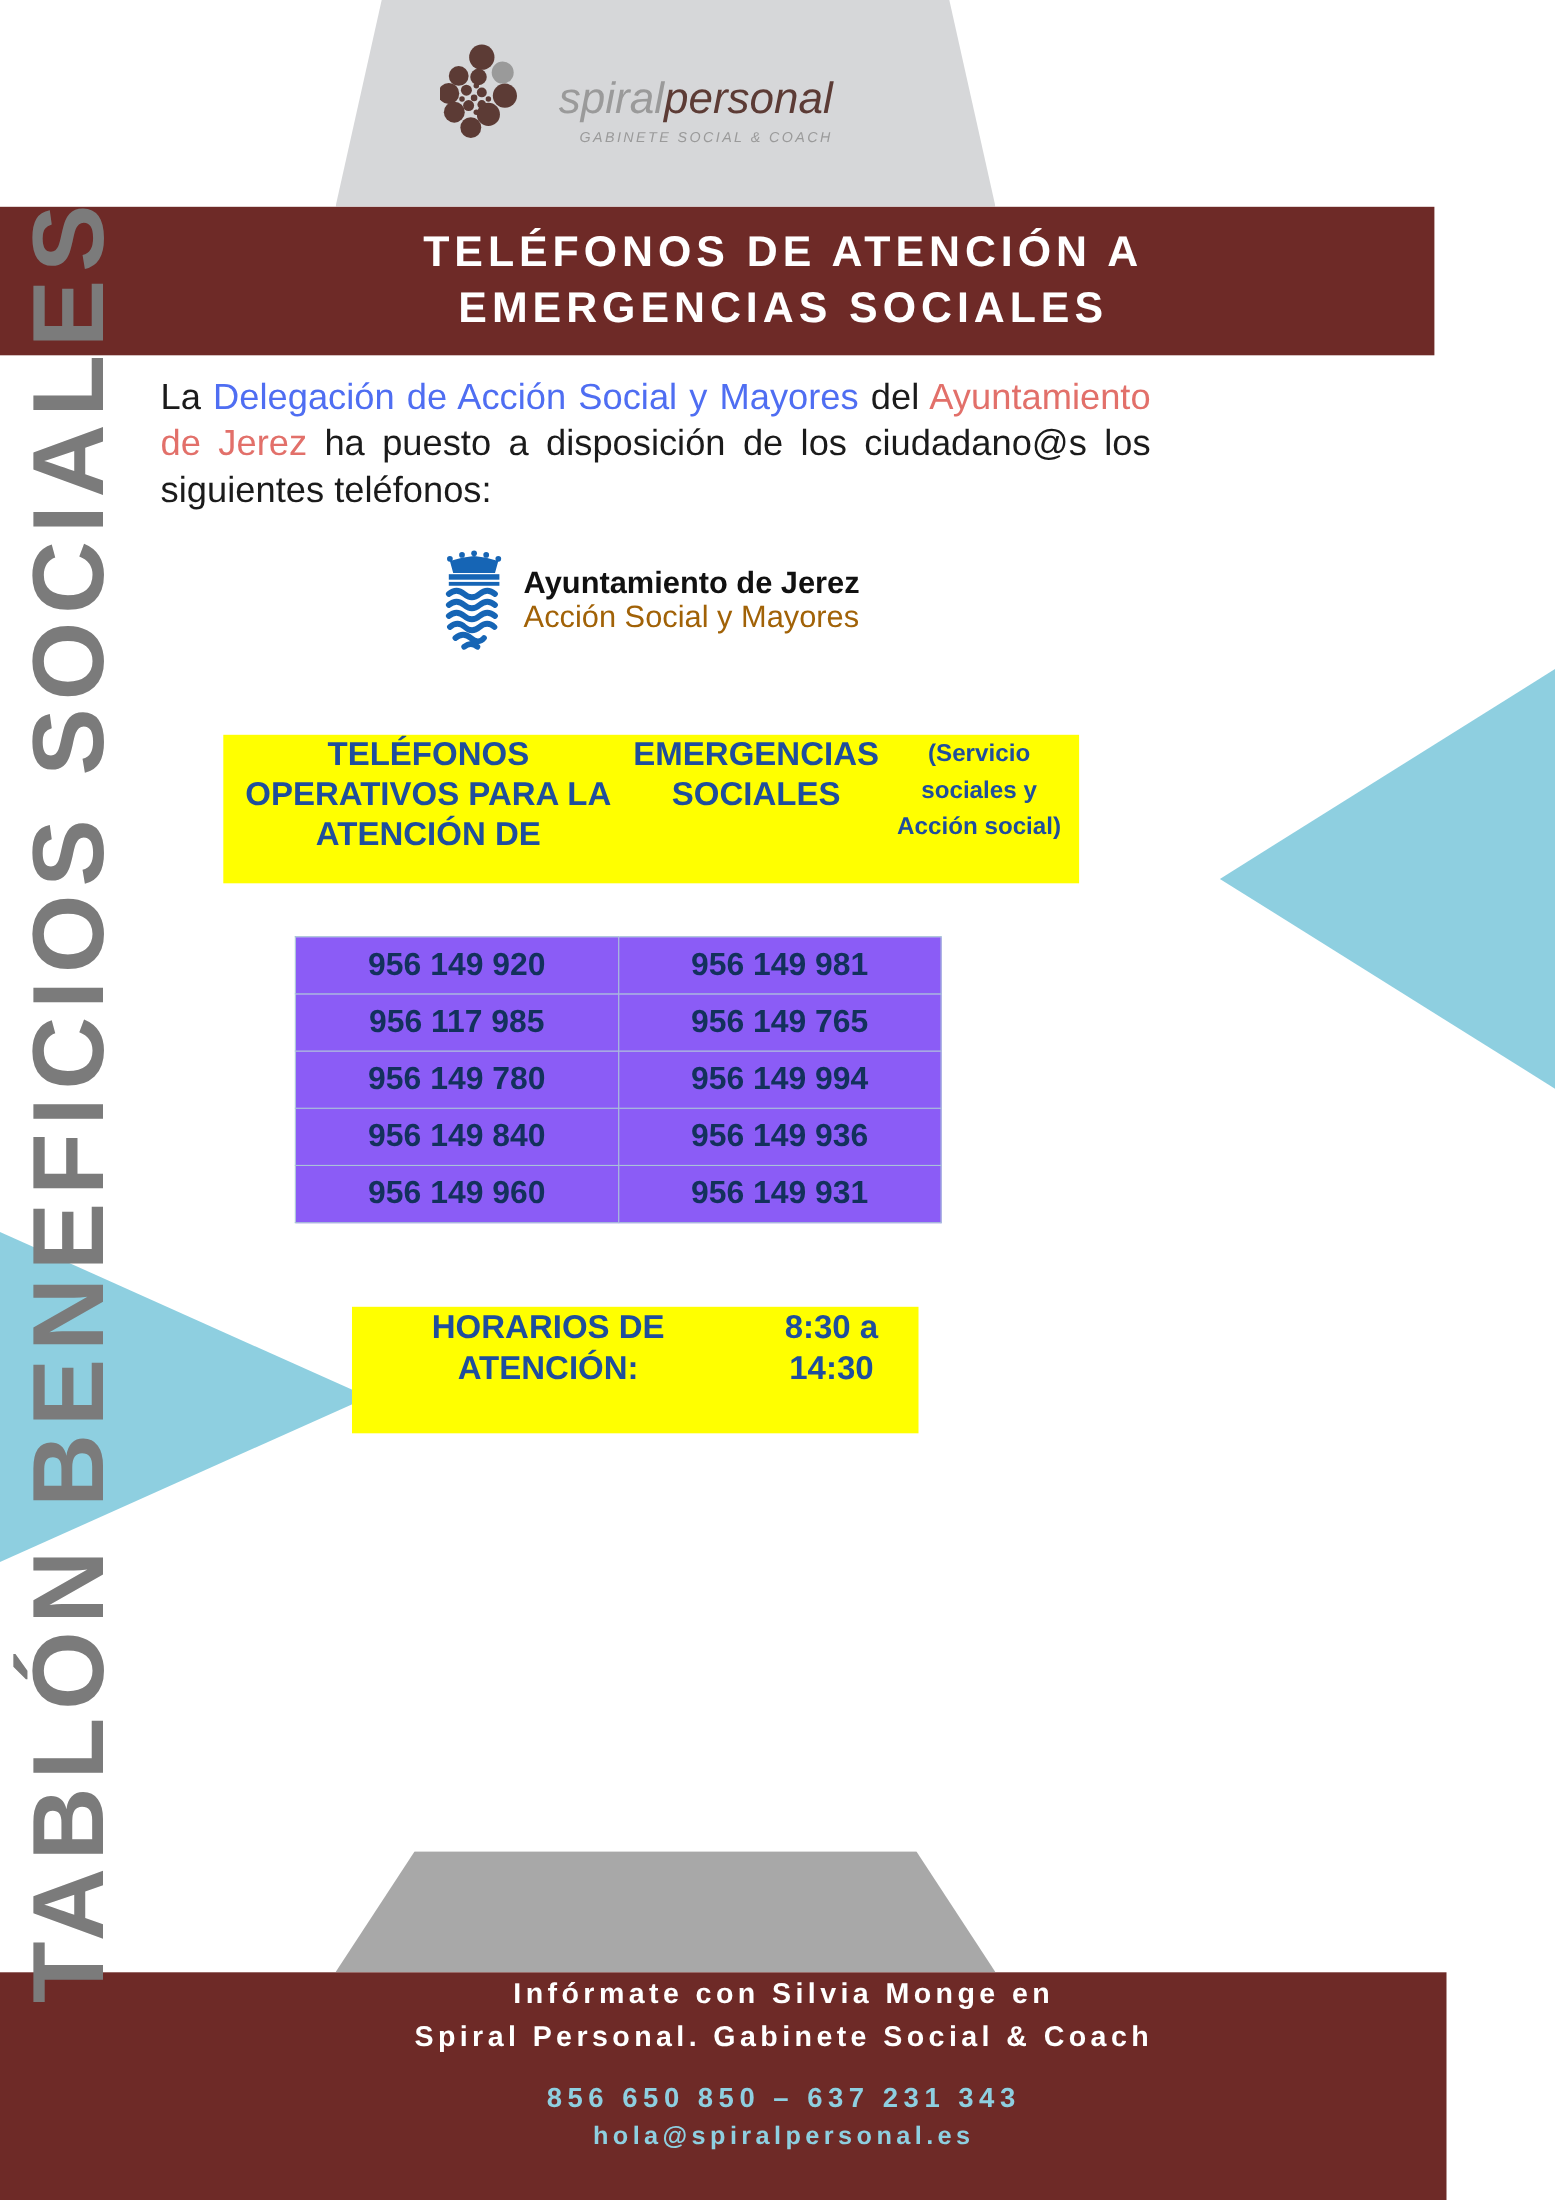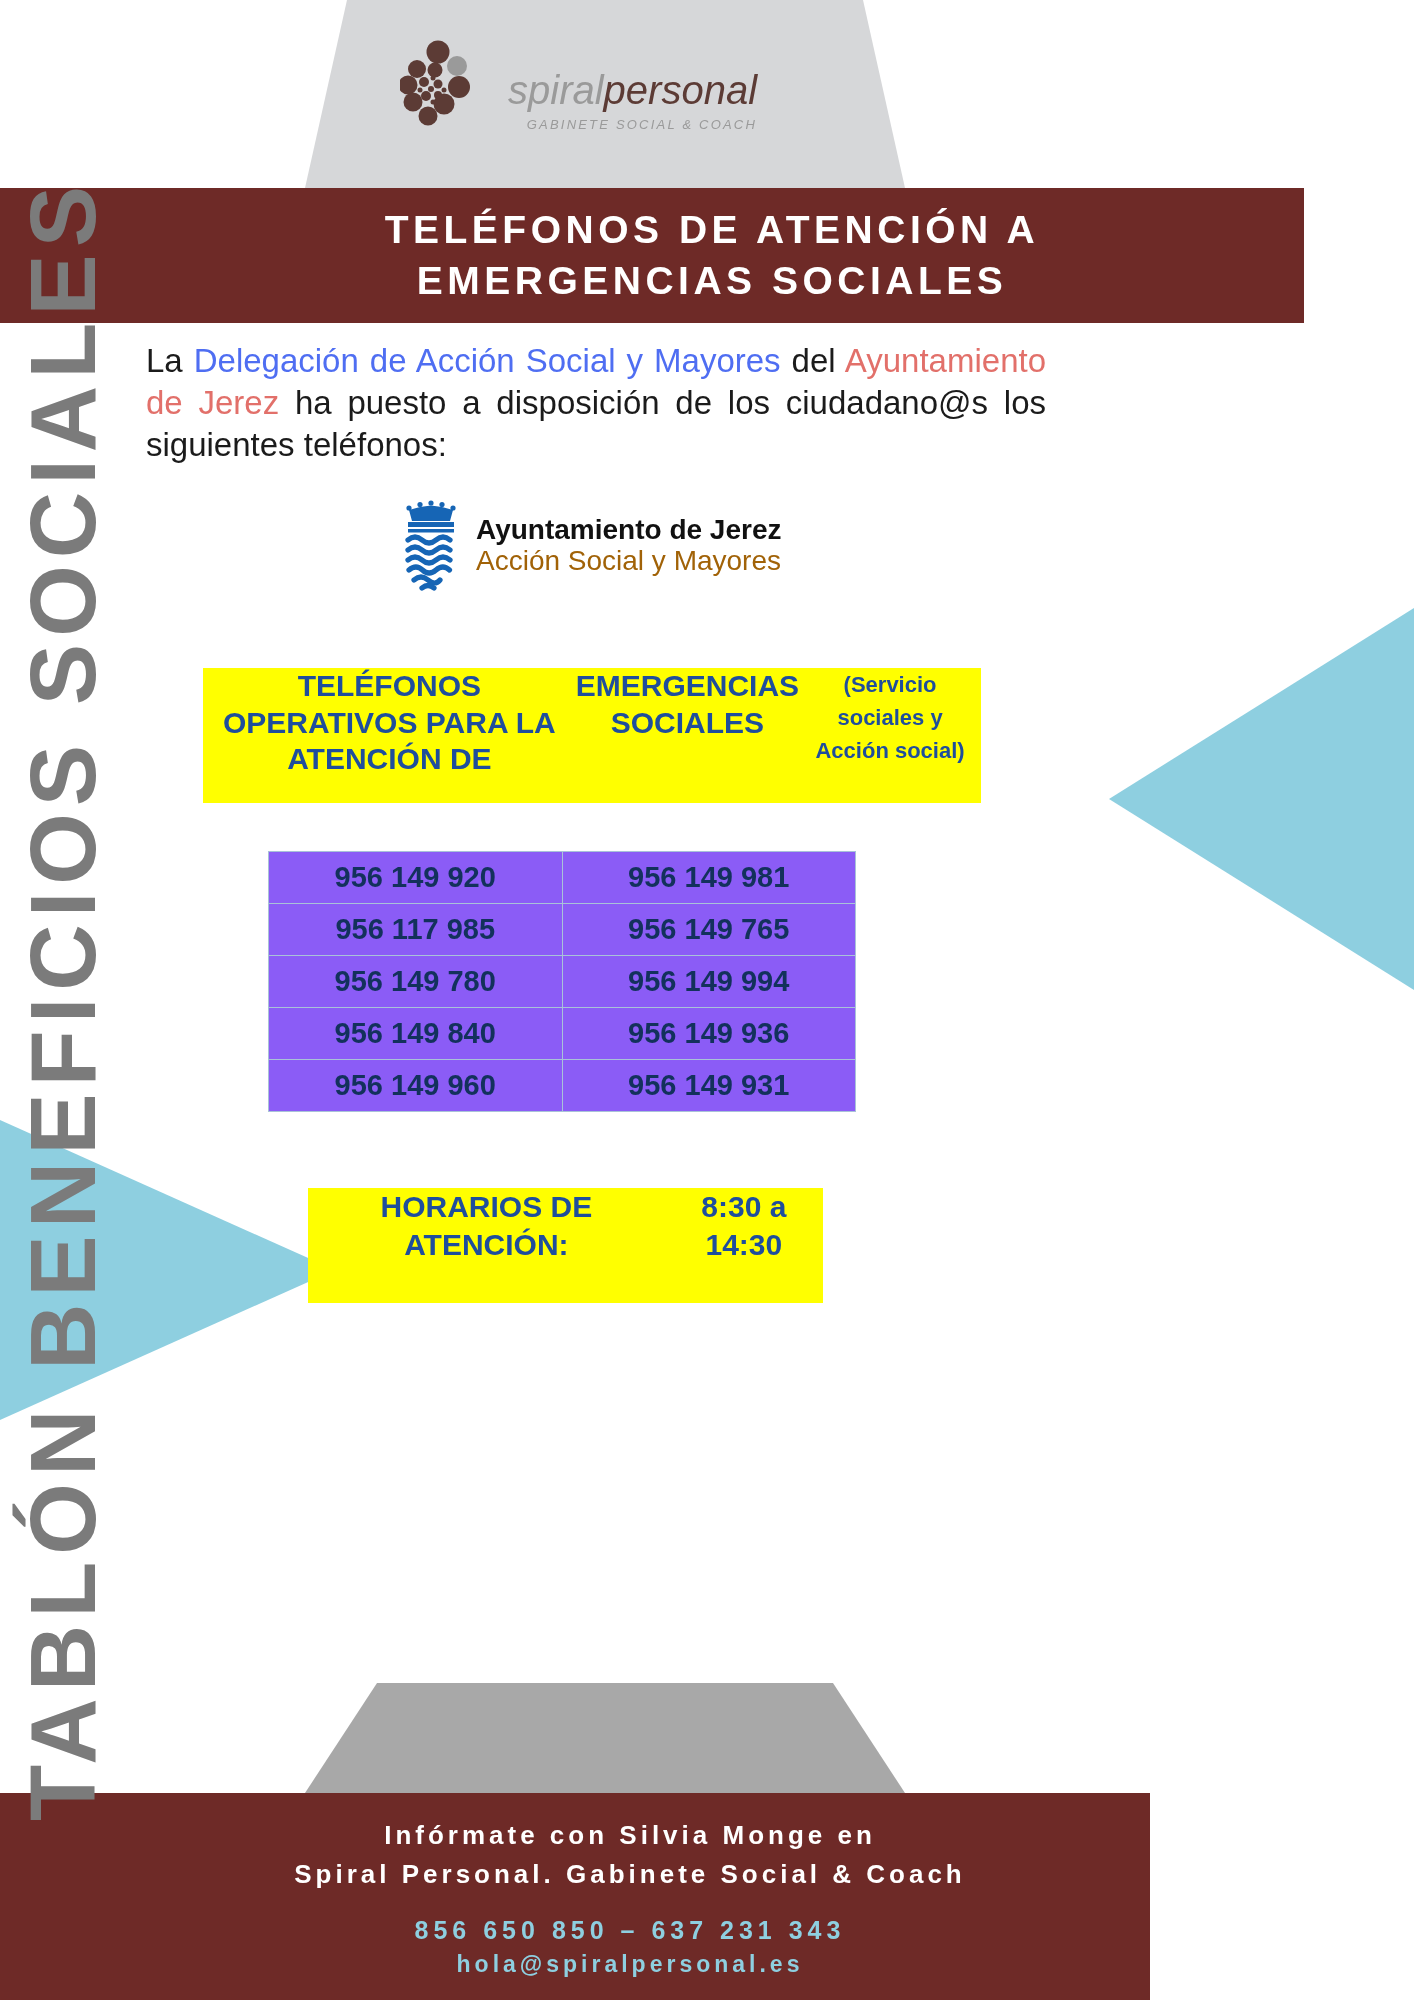--- a/index.html
+++ b/index.html
@@ -116,21 +116,21 @@
   .ybox{
     position:absolute;background:#ffff00;z-index:5;
     text-align:center;color:#1f4e9c;font-weight:bold;
     display:flex;flex-direction:row;justify-content:center;
   }
   .ybox-main{left:203px;top:668px;width:778px;height:135px;}
   .yb-l1{font-size:30px;line-height:1.22;}
   .yb-l2{font-size:30px;line-height:1.22;}
   .yb-l3{font-size:22px;line-height:1.5;}
 
-  .ybox-hours{left:308px;top:1188px;width:515px;height:115px;}
+  .ybox-hours{left:320px;top:1188px;width:515px;height:115px;}
   .yh-l1{font-size:30px;line-height:1.25;}
   .yh-l2{font-size:30px;line-height:1.25;}
 
   
   .phones{
     position:absolute;left:268px;top:851px;width:588px;
     z-index:5;border-collapse:collapse;
   }
   .phones td{
     background:#8b5cf6;
@@ -138,23 +138,23 @@
     text-align:center;
     padding:9px 0;
     font-size:29px;
     font-weight:bold;
     color:#13315c;
     width:50%;
   }
 
   
   .footer{
-    position:absolute;left:0;top:1793px;width:1150px;height:207px;
+    position:absolute;left:0;top:1793px;width:1315px;height:207px;
     background:#6e2a27;z-index:4;
-    display:flex;flex-direction:column;align-items:center;justify-content:center;
+    display:flex;flex-direction:column;align-items:center;justify-content:flex-start;
     padding-left:110px;box-sizing:border-box;
   }
   .f-l1,.f-l2{
     color:#ffffff;font-weight:bold;font-size:26px;letter-spacing:4px;line-height:1.5;
     text-align:center;
   }
   .f-l3{
     color:#8ecfe0;font-weight:bold;font-size:25px;letter-spacing:5px;
     margin-top:22px;text-align:center;
   }

